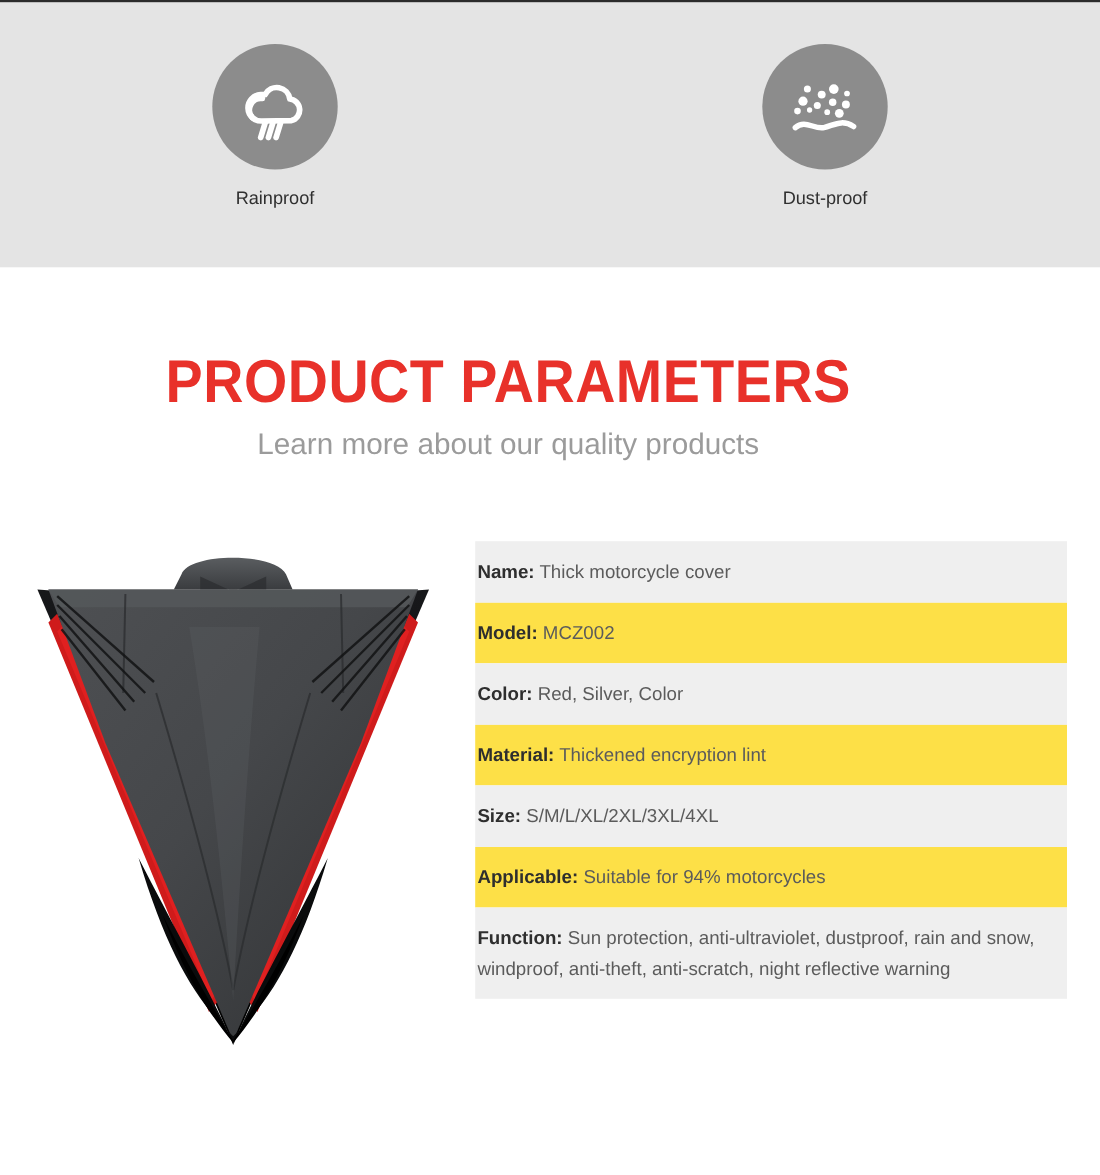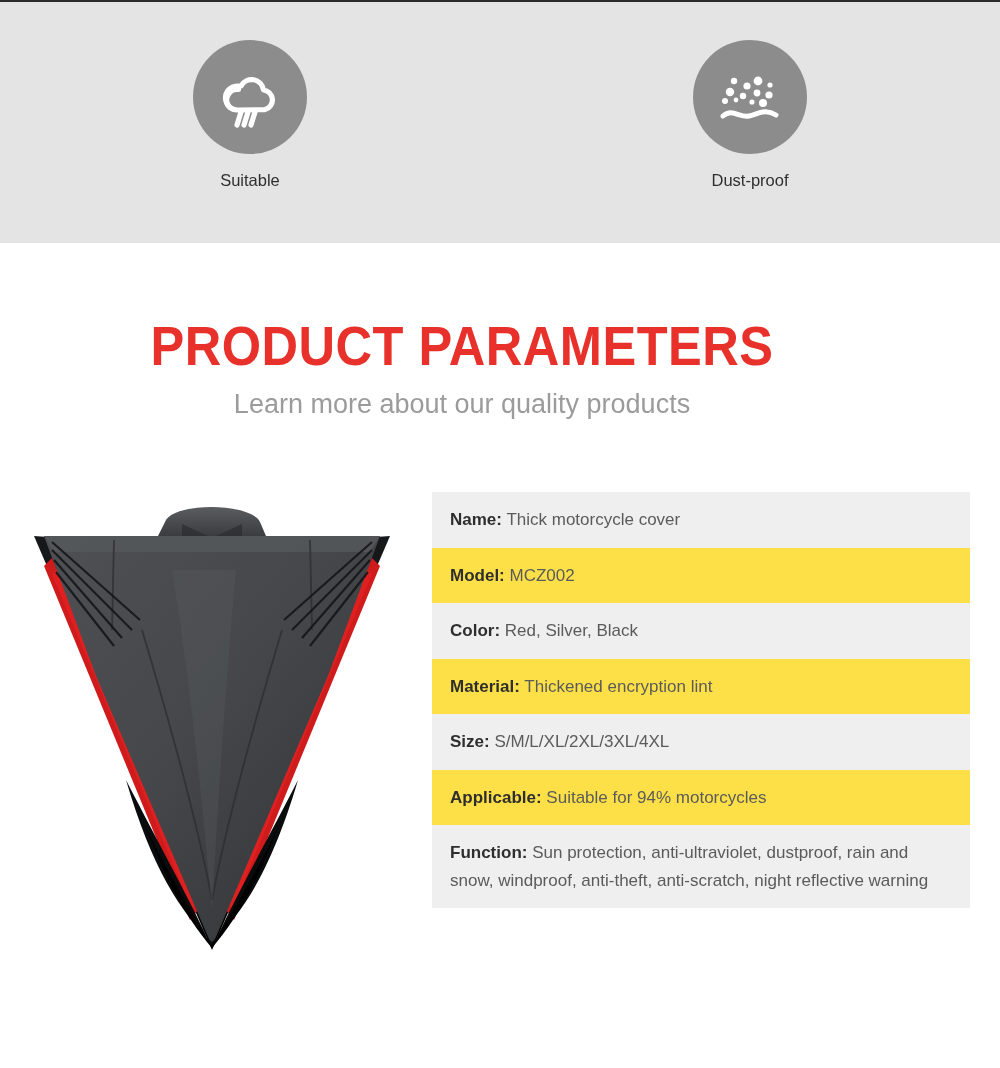--- a/index.html
+++ b/index.html
@@ -107,21 +107,21 @@
     display: block;
   }
 
   .spec-table {
     position: absolute;
     left: 432px;
     top: 22px;
     width: 538px;
   }
   .spec-row {
-    padding: 14px 18px;
+    padding: 14px 2px;
     font-size: 17px;
     color: #5b5b5b;
     line-height: 1.62;
     box-sizing: border-box;
   }
   .spec-row.shaded {
     background: #efefef;
   }
   .spec-row.plain {
     background: #fde047;
@@ -147,21 +147,21 @@
             <g fill="none" stroke="#ffffff" stroke-width="5.2" stroke-linecap="round" stroke-linejoin="round">
               <path d="M25 20 a12 12 0 0 1 22.5 4 a10 10 0 0 1 1.5 19.6 L22 44 a12 12 0 0 1 -1 -24 z"></path>
               <path d="M22.5 23.5 a10.5 10.5 0 0 0 -9 17.5"></path>
               <path d="M25 46 L21 59"></path>
               <path d="M32 46 L28 59"></path>
               <path d="M39 46 L35 59"></path>
             </g>
           </svg>
         </span>
       </div>
-      <div class="feature-label">Suitable</div>
+      <div class="feature-label">Rainproof</div>
     </div>
 
     <div class="feature-item">
       <div class="feature-circle">
         <span>
           <svg width="68" height="62" viewBox="0 0 68 62">
             <g fill="#ffffff">
               <circle cx="18" cy="15" r="3.2"></circle>
               <circle cx="31" cy="20" r="3.6"></circle>
               <circle cx="42" cy="15" r="4.4"></circle>
@@ -269,21 +269,21 @@
       <span class="spec-val">Thick motorcycle cover</span>
     </div>
 
     <div class="spec-row plain">
       <span class="spec-key">Model:</span>
       <span class="spec-val">MCZ002</span>
     </div>
 
     <div class="spec-row shaded">
       <span class="spec-key">Color:</span>
-      <span class="spec-val">Red, Silver, Black</span>
+      <span class="spec-val">Red, Silver, Color</span>
     </div>
 
     <div class="spec-row plain">
       <span class="spec-key">Material:</span>
       <span class="spec-val">Thickened encryption lint</span>
     </div>
 
     <div class="spec-row shaded">
       <span class="spec-key">Size:</span>
       <span class="spec-val">S/M/L/XL/2XL/3XL/4XL</span>

